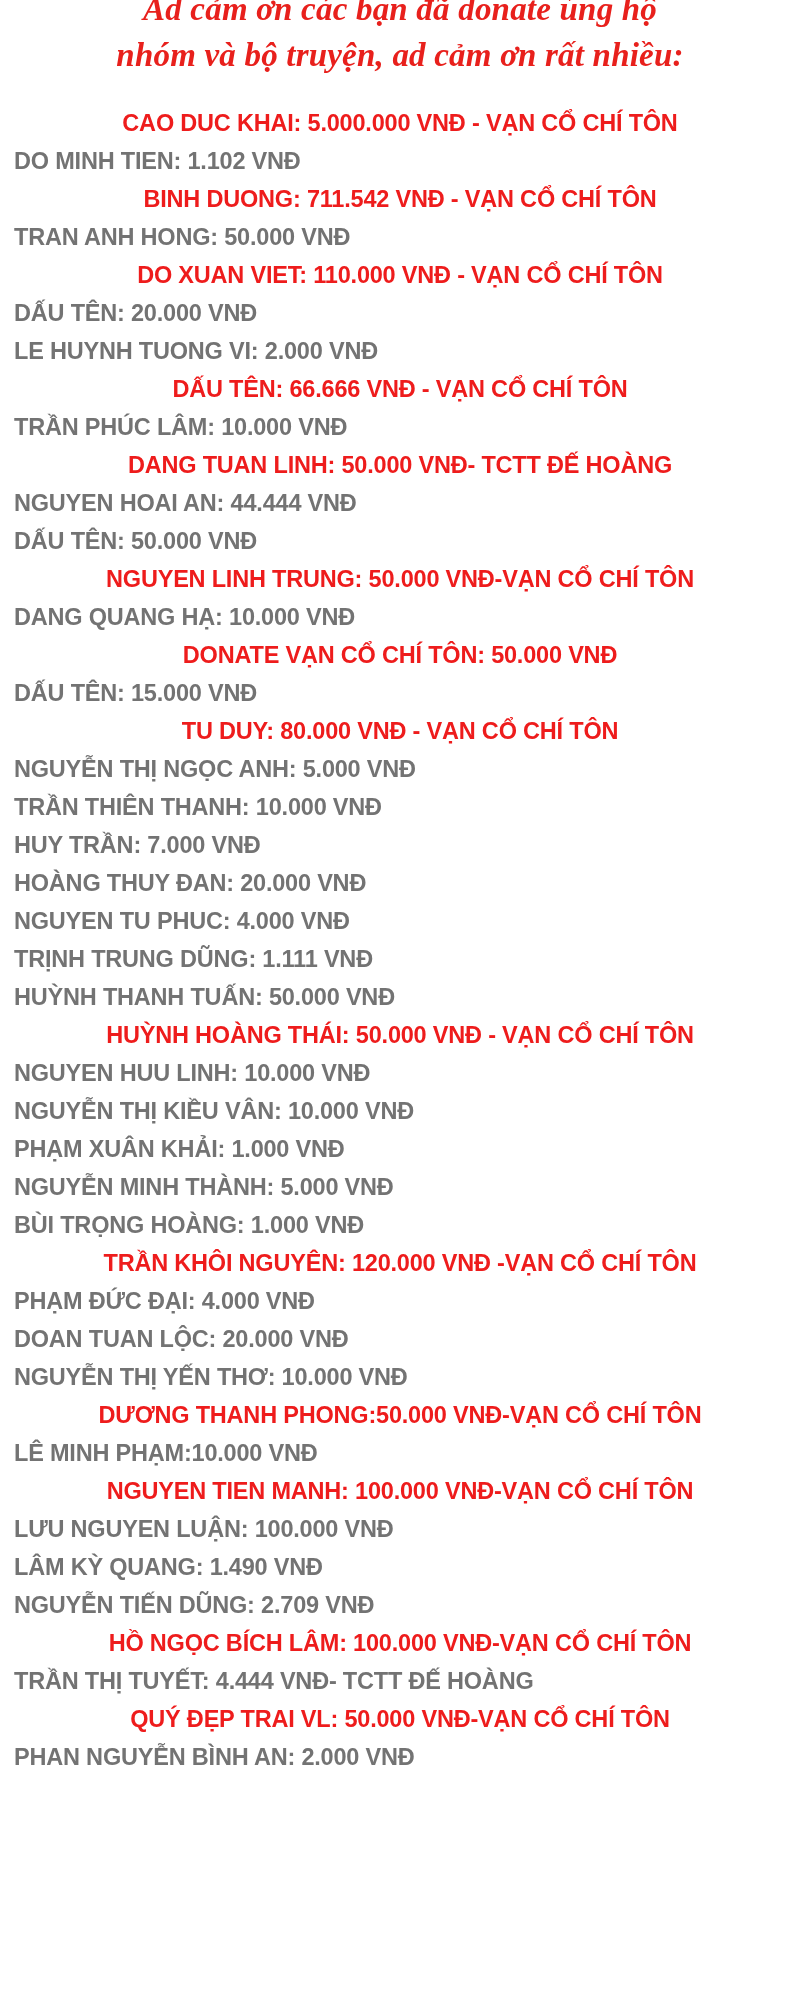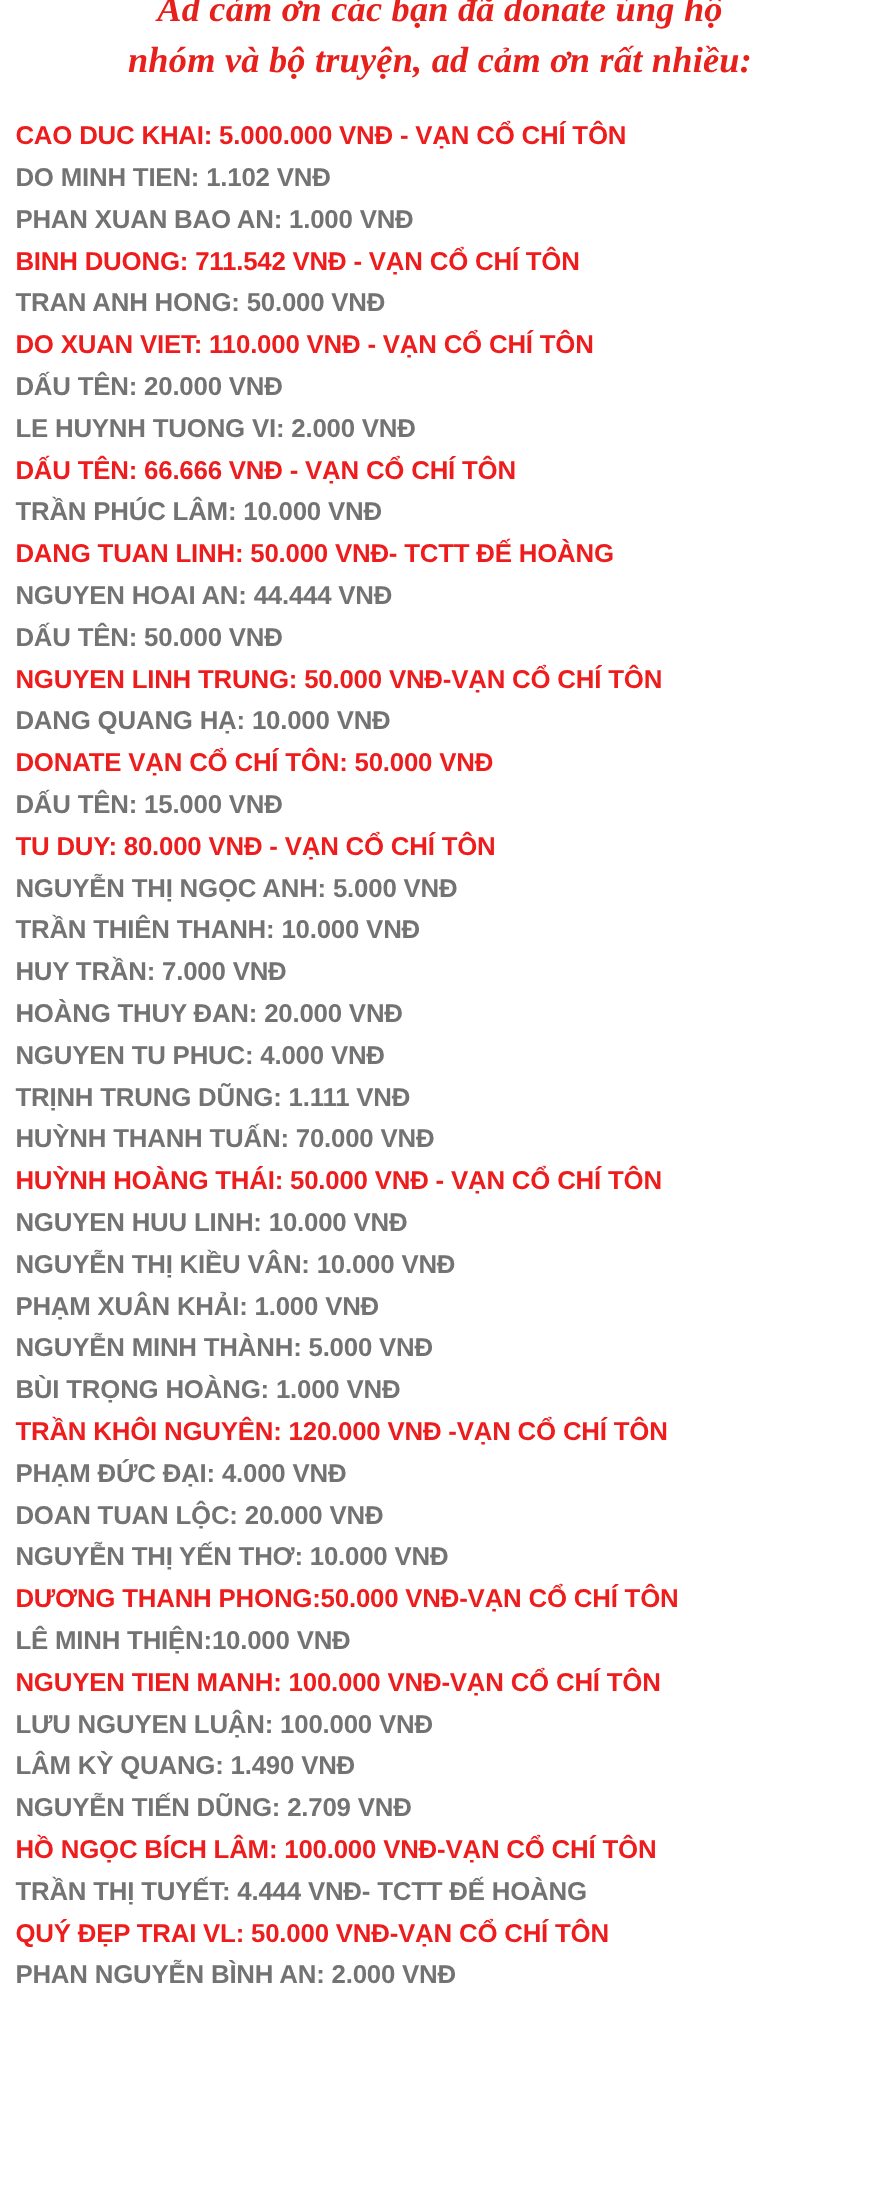--- a/index.html
+++ b/index.html
@@ -49,39 +49,39 @@
     font-weight: bold;
     font-size: 23.5px;
     line-height: 38px;
     letter-spacing: -0.2px;
     white-space: nowrap;
     color: #111111;
     transform-origin: left center;
   }
   .entry.red {
     color: #ee1c1c;
+    text-align: center;
   }
   .entry.black {
     color: #737373;
   }
 </style>
 </head>
 <body>
 
 <div class="page">
 
   <div class="header">
     <span class="line1">Ad cảm ơn các bạn đã donate ủng hộ</span>
     <span class="line2">nhóm và bộ truyện, ad cảm ơn rất nhiều:</span>
   </div>
 
   <div class="list">
       <div class="entry red">CAO DUC KHAI: 5.000.000 VNĐ - VẠN CỔ CHÍ TÔN</div>
       <div class="entry black">DO MINH TIEN: 1.102 VNĐ</div>
-      <div class="entry black">PHAN XUAN BAO AN: 1.000 VNĐ</div>
       <div class="entry red">BINH DUONG: 711.542 VNĐ - VẠN CỔ CHÍ TÔN</div>
       <div class="entry black">TRAN ANH HONG: 50.000 VNĐ</div>
       <div class="entry red">DO XUAN VIET: 110.000 VNĐ - VẠN CỔ CHÍ TÔN</div>
       <div class="entry black">DẤU TÊN: 20.000 VNĐ</div>
       <div class="entry black">LE HUYNH TUONG VI: 2.000 VNĐ</div>
       <div class="entry red">DẤU TÊN: 66.666 VNĐ - VẠN CỔ CHÍ TÔN</div>
       <div class="entry black">TRẦN PHÚC LÂM: 10.000 VNĐ</div>
       <div class="entry red">DANG TUAN LINH: 50.000 VNĐ- TCTT ĐẾ HOÀNG</div>
       <div class="entry black">NGUYEN HOAI AN: 44.444 VNĐ</div>
       <div class="entry black">DẤU TÊN: 50.000 VNĐ</div>
@@ -89,33 +89,33 @@
       <div class="entry black">DANG QUANG HẠ: 10.000 VNĐ</div>
       <div class="entry red">DONATE VẠN CỔ CHÍ TÔN: 50.000 VNĐ</div>
       <div class="entry black">DẤU TÊN: 15.000 VNĐ</div>
       <div class="entry red">TU DUY: 80.000 VNĐ - VẠN CỔ CHÍ TÔN</div>
       <div class="entry black">NGUYỄN THỊ NGỌC ANH: 5.000 VNĐ</div>
       <div class="entry black">TRẦN THIÊN THANH: 10.000 VNĐ</div>
       <div class="entry black">HUY TRẦN: 7.000 VNĐ</div>
       <div class="entry black">HOÀNG THUY ĐAN: 20.000 VNĐ</div>
       <div class="entry black">NGUYEN TU PHUC: 4.000 VNĐ</div>
       <div class="entry black">TRỊNH TRUNG DŨNG: 1.111 VNĐ</div>
-      <div class="entry black">HUỲNH THANH TUẤN: 70.000 VNĐ</div>
+      <div class="entry black">HUỲNH THANH TUẤN: 50.000 VNĐ</div>
       <div class="entry red">HUỲNH HOÀNG THÁI: 50.000 VNĐ - VẠN CỔ CHÍ TÔN</div>
       <div class="entry black">NGUYEN HUU LINH: 10.000 VNĐ</div>
       <div class="entry black">NGUYỄN THỊ KIỀU VÂN: 10.000 VNĐ</div>
       <div class="entry black">PHẠM XUÂN KHẢI: 1.000 VNĐ</div>
       <div class="entry black">NGUYỄN MINH THÀNH: 5.000 VNĐ</div>
       <div class="entry black">BÙI TRỌNG HOÀNG: 1.000 VNĐ</div>
       <div class="entry red">TRẦN KHÔI NGUYÊN: 120.000 VNĐ -VẠN CỔ CHÍ TÔN</div>
       <div class="entry black">PHẠM ĐỨC ĐẠI: 4.000 VNĐ</div>
       <div class="entry black">DOAN TUAN LỘC: 20.000 VNĐ</div>
       <div class="entry black">NGUYỄN THỊ YẾN THƠ: 10.000 VNĐ</div>
       <div class="entry red">DƯƠNG THANH PHONG:50.000 VNĐ-VẠN CỔ CHÍ TÔN</div>
-      <div class="entry black">LÊ MINH THIỆN:10.000 VNĐ</div>
+      <div class="entry black">LÊ MINH PHẠM:10.000 VNĐ</div>
       <div class="entry red">NGUYEN TIEN MANH: 100.000 VNĐ-VẠN CỔ CHÍ TÔN</div>
       <div class="entry black">LƯU NGUYEN LUẬN: 100.000 VNĐ</div>
       <div class="entry black">LÂM KỲ QUANG: 1.490 VNĐ</div>
       <div class="entry black">NGUYỄN TIẾN DŨNG: 2.709 VNĐ</div>
       <div class="entry red">HỒ NGỌC BÍCH LÂM: 100.000 VNĐ-VẠN CỔ CHÍ TÔN</div>
       <div class="entry black">TRẦN THỊ TUYẾT: 4.444 VNĐ- TCTT ĐẾ HOÀNG</div>
       <div class="entry red">QUÝ ĐẸP TRAI VL: 50.000 VNĐ-VẠN CỔ CHÍ TÔN</div>
       <div class="entry black">PHAN NGUYỄN BÌNH AN: 2.000 VNĐ</div>
     </div>
 

